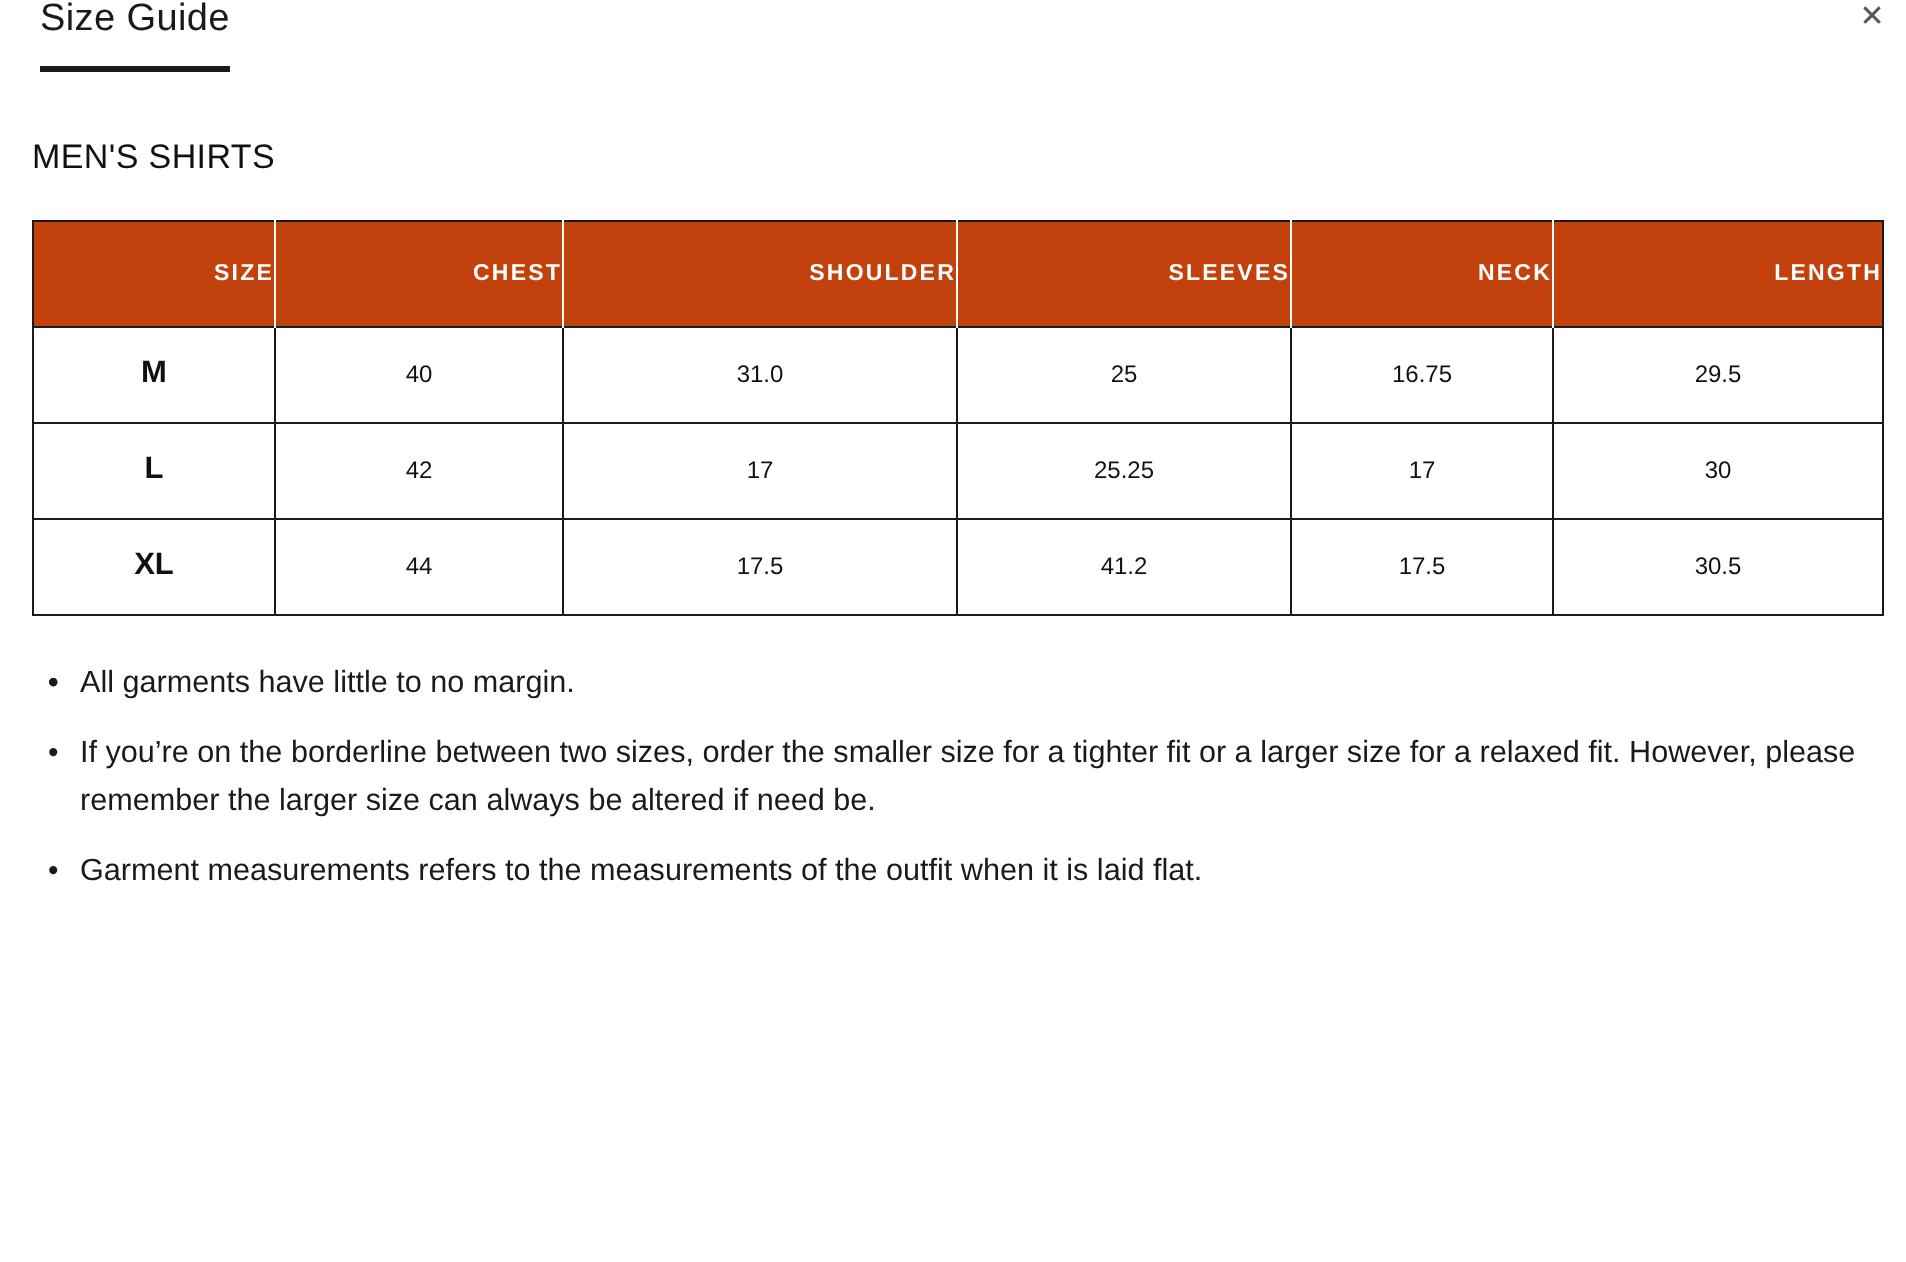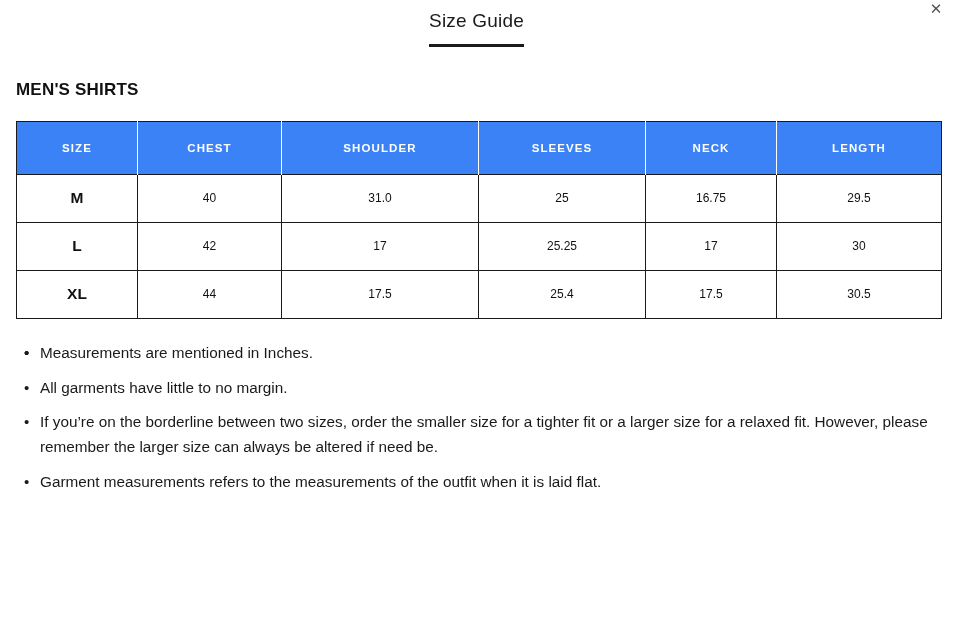--- a/index.html
+++ b/index.html
@@ -18,22 +18,21 @@
 
   .page {
     position: relative;
     width: 953px;
     height: 631px;
     box-sizing: border-box;
   }
 
   
   .guide-title-wrap {
-    text-align: center;
-    padding-top: 11px;
+    margin-left: 20px;
   }
   .guide-title {
     display: inline-block;
     font-size: 19px;
     font-weight: 400;
     color: #1a1a1a;
     letter-spacing: 0.2px;
     padding-bottom: 12px;
     border-bottom: 3px solid #1a1a1a;
     line-height: 1.1;
@@ -50,43 +49,43 @@
     line-height: 18px;
     text-align: center;
     cursor: pointer;
     overflow: hidden;
   }
 
   
   .section-heading {
     margin: 33px 0 0 16px;
     font-size: 17px;
-    font-weight: bold;
+    font-weight: normal;
     letter-spacing: 0.2px;
     color: #111111;
   }
 
   
   .table-wrap {
     margin: 21px 16px 0 16px;
   }
   table.size-table {
     border-collapse: collapse;
     width: 925px;
     table-layout: fixed;
     border: 1px solid #1a1a1a;
   }
   table.size-table thead th {
-    background: #3b82f6;
+    background: #c2410c;
     color: #ffffff;
     font-size: 11.5px;
     font-weight: bold;
     letter-spacing: 1.1px;
     height: 52px;
-    text-align: center;
+    text-align: right;
     vertical-align: middle;
     border-right: 1px solid #ffffff;
     border-bottom: none;
     padding: 0;
   }
   table.size-table thead th:last-child { border-right: none; }
 
   table.size-table tbody td {
     height: 47px;
     text-align: center;
@@ -184,29 +183,29 @@
           <td>42</td>
           <td>17</td>
           <td>25.25</td>
           <td>17</td>
           <td>30</td>
         </tr>
         <tr>
           <td class="size-cell">XL</td>
           <td>44</td>
           <td>17.5</td>
-          <td>25.4</td>
+          <td>41.2</td>
           <td>17.5</td>
           <td>30.5</td>
         </tr>
       </tbody>
     </table>
   </div>
 
   <ul class="notes">
     <li><span class="bullet">•</span></li>
-    <li><span class="bullet">•</span><span>Measurements are mentioned in Inches.</span></li>
+    <li><span class="bullet">•</span></li>
     <li><span class="bullet">•</span><span>All garments have little to no margin.</span></li>
     <li><span class="bullet">•</span><span>If you’re on the borderline between two sizes, order the smaller size for a tighter fit or a larger size for a relaxed fit. However, please remember the larger size can always be altered if need be.</span></li>
     <li><span class="bullet">•</span><span>Garment measurements refers to the measurements of the outfit when it is laid flat.</span></li>
   </ul>
 
 </div>
 
 </body></html>

